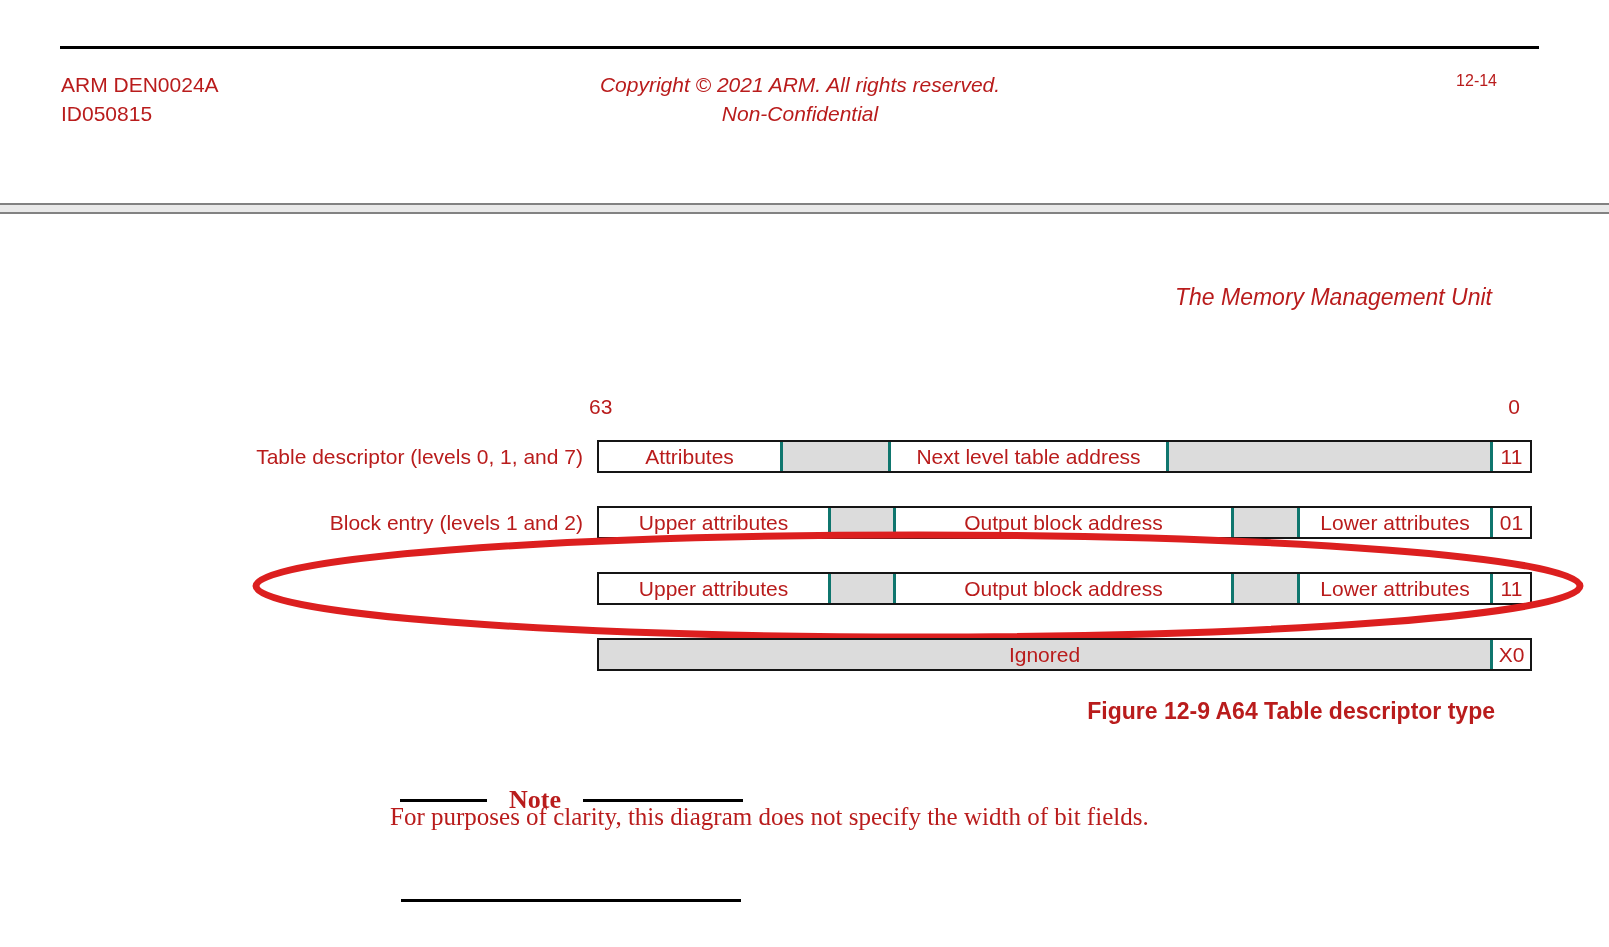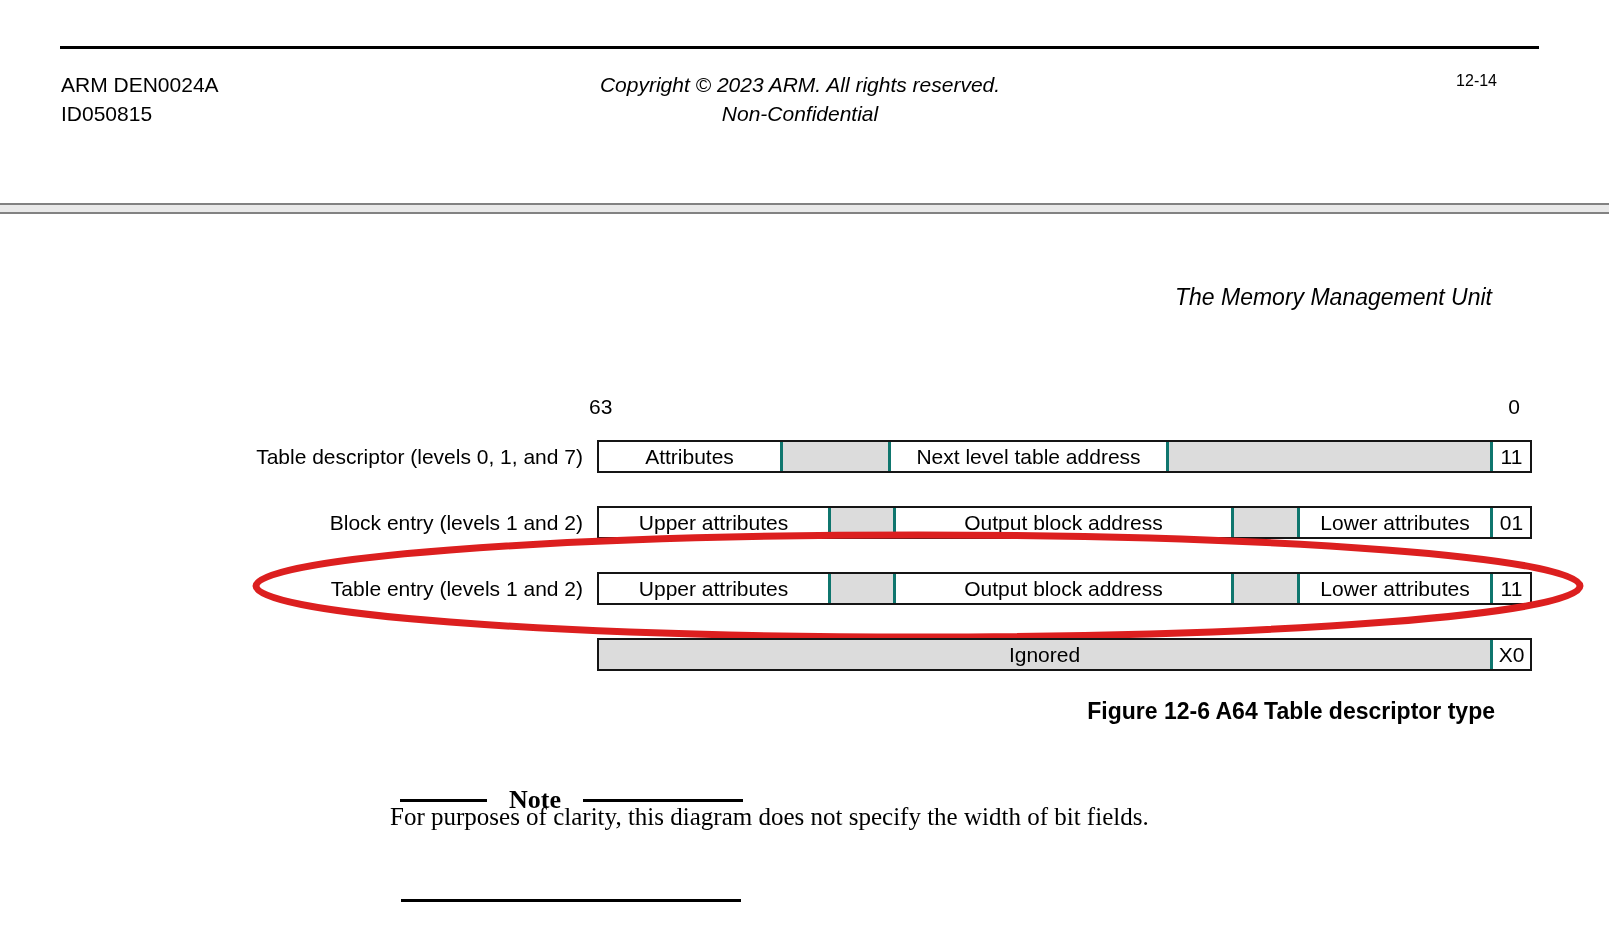--- a/index.html
+++ b/index.html
@@ -1,18 +1,18 @@
 <!DOCTYPE html>
 <html><head>
 <meta charset="utf-8">
 <style>
   html,body { margin:0; padding:0; background:#fff; }
   #page {
     position:relative; width:1609px; height:947px; overflow:hidden;
-    background:#ffffff; color:#000000;
+    background:#ffffff; color:#b91c1c;
     font-family:"Liberation Sans", sans-serif;
   }
 
   
   .top-rule { position:absolute; left:60px; top:46px; width:1479px; height:3px; background:#000; }
   .hdr-left { position:absolute; left:61px; top:70px; font-size:21px; line-height:29px; }
   .hdr-center { position:absolute; left:0; top:70px; width:1600px; text-align:center;
                 font-style:italic; font-size:21px; line-height:29px; }
   .hdr-page { position:absolute; top:72px; right:112px; font-size:16px; }
 
@@ -59,21 +59,21 @@
 <body>
 
 <div id="page">
 
   <div class="top-rule"></div>
   <div class="hdr-left">
     <div>ARM DEN0024A</div>
     <div>ID050815</div>
   </div>
   <div class="hdr-center">
-    <div>Copyright © 2023 ARM. All rights reserved.</div>
+    <div>Copyright © 2021 ARM. All rights reserved.</div>
     <div>Non-Confidential</div>
   </div>
   <div class="hdr-page">12-14</div>
 
   <div class="page-sep"></div>
 
   <div class="section-title">The Memory Management Unit</div>
 
   <div class="bit-high">63</div>
   <div class="bit-low">0</div>
@@ -90,40 +90,39 @@
   <div class="rowlabel r2">Block entry (levels 1 and 2)</div>
   <div class="bitrow r2">
     <div class="cell" style="flex:0 0 229px">Upper attributes</div>
     <div class="cell gray" style="flex:0 0 65px"></div>
     <div class="cell" style="flex:0 0 338px">Output block address</div>
     <div class="cell gray" style="flex:0 0 66px"></div>
     <div class="cell" style="flex:1">Lower attributes</div>
     <div class="cell" style="flex:0 0 40px">01</div>
   </div>
 
-  <div class="rowlabel r3">Table entry (levels 1 and 2)</div>
   <div class="bitrow r3">
     <div class="cell" style="flex:0 0 229px">Upper attributes</div>
     <div class="cell gray" style="flex:0 0 65px"></div>
     <div class="cell" style="flex:0 0 338px">Output block address</div>
     <div class="cell gray" style="flex:0 0 66px"></div>
     <div class="cell" style="flex:1">Lower attributes</div>
     <div class="cell" style="flex:0 0 40px">11</div>
   </div>
 
   <svg class="highlight-svg" viewBox="0 0 1340 116">
     <ellipse cx="670" cy="58" rx="662" ry="51" fill="none" stroke="#dc1f1f" stroke-width="7"></ellipse>
   </svg>
 
   <div class="bitrow r4">
     <div class="cell gray" style="flex:1">Ignored</div>
     <div class="cell" style="flex:0 0 40px">X0</div>
   </div>
 
-  <div class="fig-caption">Figure 12-6 A64 Table descriptor type</div>
+  <div class="fig-caption">Figure 12-9 A64 Table descriptor type</div>
 
   <div class="note-hdr">
     <div class="note-rule-s"></div>
     <div class="note-title">Note</div>
     <div class="note-rule-l"></div>
   </div>
   <div class="note-body">For purposes of clarity, this diagram does not specify the width of bit fields.</div>
   <div class="note-end-rule"></div>
 
 </div>

